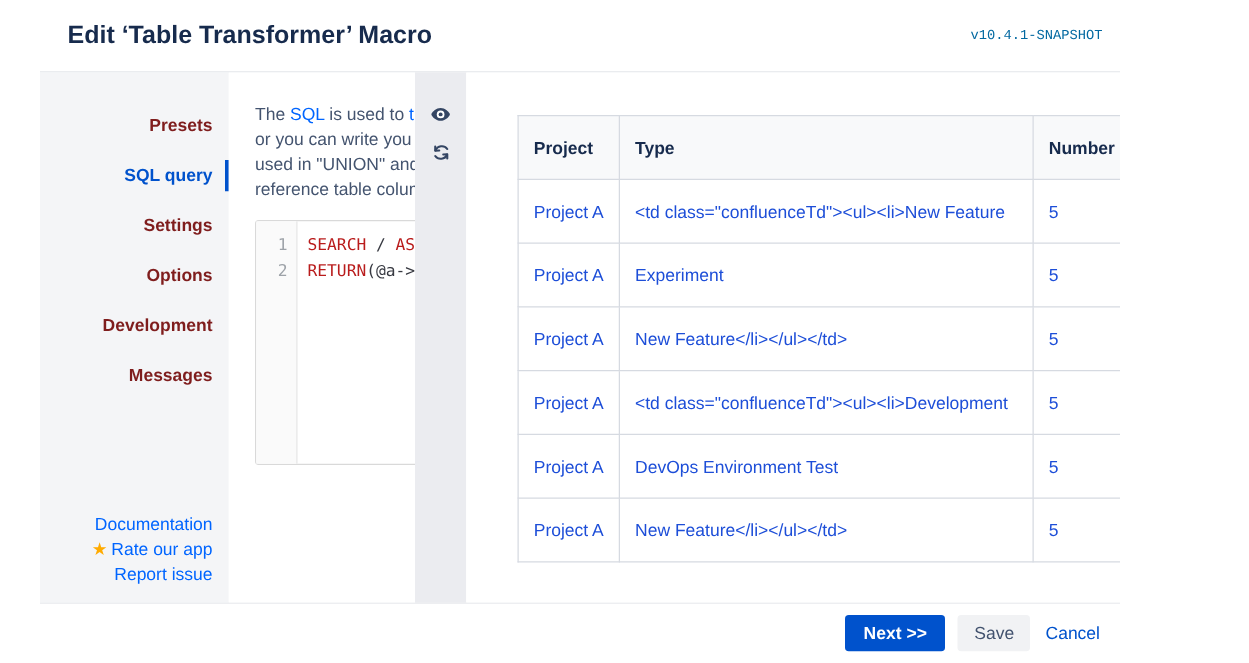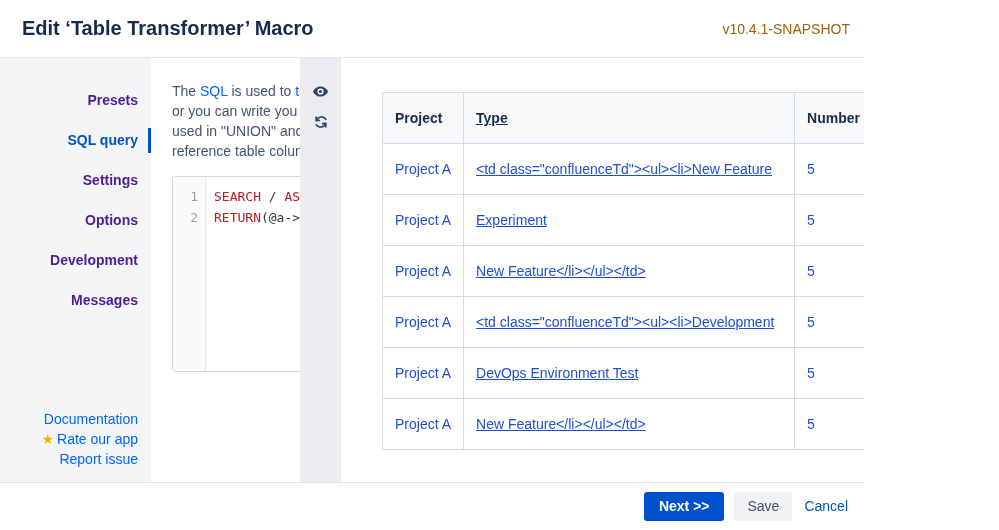--- a/index.html
+++ b/index.html
@@ -1,33 +1,33 @@
 <!DOCTYPE html>
 <html><head>
 <meta charset="utf-8">
 <style>
   * { margin:0; padding:0; box-sizing:border-box; }
   html,body { background:#fff; }
   body { font-family:"Liberation Sans", sans-serif; color:#172b4d; }
-  .app { position:relative; width:864px; height:530px; background:#fff; overflow:hidden; }
+  .app { position:relative; width:864px; height:530px; background:#fff; overflow:hidden;margin-left:32px; }
 
   
   .hdr { height:58px; display:flex; align-items:center; justify-content:space-between;
          padding:0 14px 0 22px; border-bottom:1px solid #e4e6ea; background:#fff; }
   .hdr-title { font-size:20px; font-weight:700; color:#172b4d; }
-  .hdr-version { font-size:14px; color:#a16207; }
+  .hdr-version { font-size:11px; color:#0369a1;font-family:Liberation Mono, monospace; }
 
   
   .body { display:flex; height:425px; border-bottom:1px solid #dfe1e6; }
 
   
   .sidebar { position:relative; width:151px; background:#f4f5f7; flex:none; }
   .side-items { padding-top:22px; }
   .side-item { position:relative; height:40px; line-height:40px; text-align:right;
-               padding-right:13px; font-size:14px; font-weight:600; color:#4c1d95; cursor:pointer; }
+               padding-right:13px; font-size:14px; font-weight:600; color:#7f1d1d; cursor:pointer; }
   .side-item.active { color:#0052cc; }
   .side-item.active::after { content:""; position:absolute; right:0; top:8px; width:3px; height:25px; background:#0052cc; }
   .side-links { position:absolute; right:0; bottom:13px; left:0; text-align:right; padding-right:13px; }
   .side-link { font-size:14px; line-height:20px; color:#0065ff; cursor:pointer; white-space:nowrap; }
   .star { color:#ffab00; font-size:14px; margin-right:3px; }
 
   
   .editor-panel { position:relative; width:149px; flex:none; background:#fff; overflow:hidden; }
   .desc { position:absolute; top:23px; left:21px; width:400px; font-size:14px; line-height:20px;
           color:#44546f; white-space:nowrap; }
@@ -47,21 +47,21 @@
                 align-items:center; padding-top:24px; gap:13px; }
   .tool-btn { width:18px; height:18px; display:flex; align-items:center; justify-content:center; cursor:pointer; }
 
   
   .main { flex:1; background:#fff; }
   .preview-table { border-collapse:collapse; margin:34px 0 0 41px; font-size:14px; }
   .preview-table th, .preview-table td { border:1px solid #d6dae1; text-align:left; padding:17px 12px; white-space:nowrap; }
   .preview-table th { height:32px; background:#f8f9fa; color:#172b4d; font-weight:700; }
   .preview-table td { height:34px; color:#1d4ed8; }
   .col-project { width:76px; min-width:76px; }
-  .col-type { width:331px; min-width:331px;text-decoration:underline; }
+  .col-type { width:331px; min-width:331px; }
   .col-number { width:79px; min-width:79px; }
 
   
   .footer { height:46px; display:flex; align-items:center; justify-content:flex-end; padding-right:14px; background:#fff; }
   .btn { font-family:"Liberation Sans", sans-serif; font-size:14px; border:none; border-radius:3px;
          height:29px; cursor:pointer; }
   .btn-primary { background:#0052cc; color:#fff; font-weight:700; padding:0 15px; margin-right:10px;text-align:center; }
   .btn-default { background:#f1f2f4; color:#42526e; padding:0 13px; margin-right:10px; }
   .btn-link { background:none; color:#0052cc; padding:0 2px; }
 </style>

